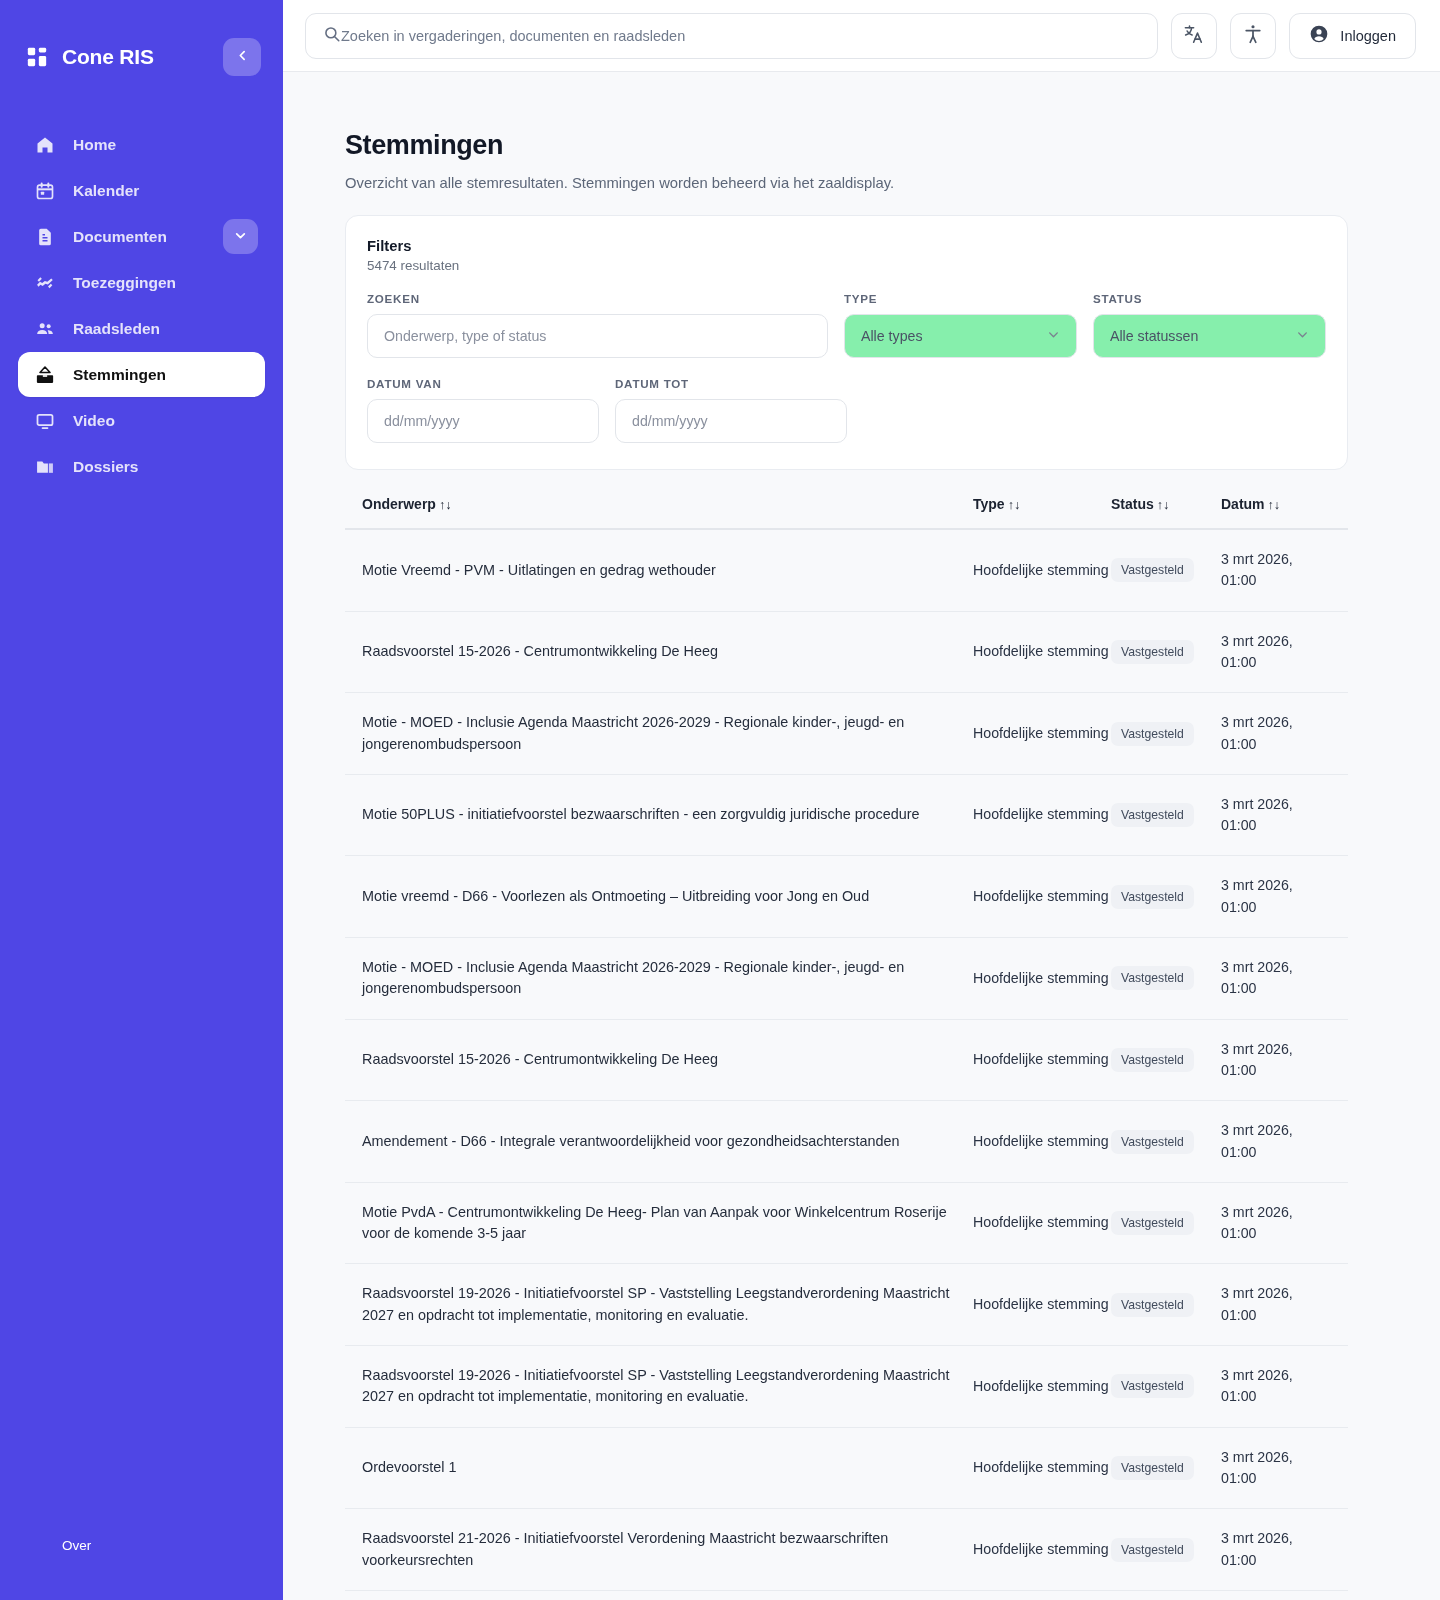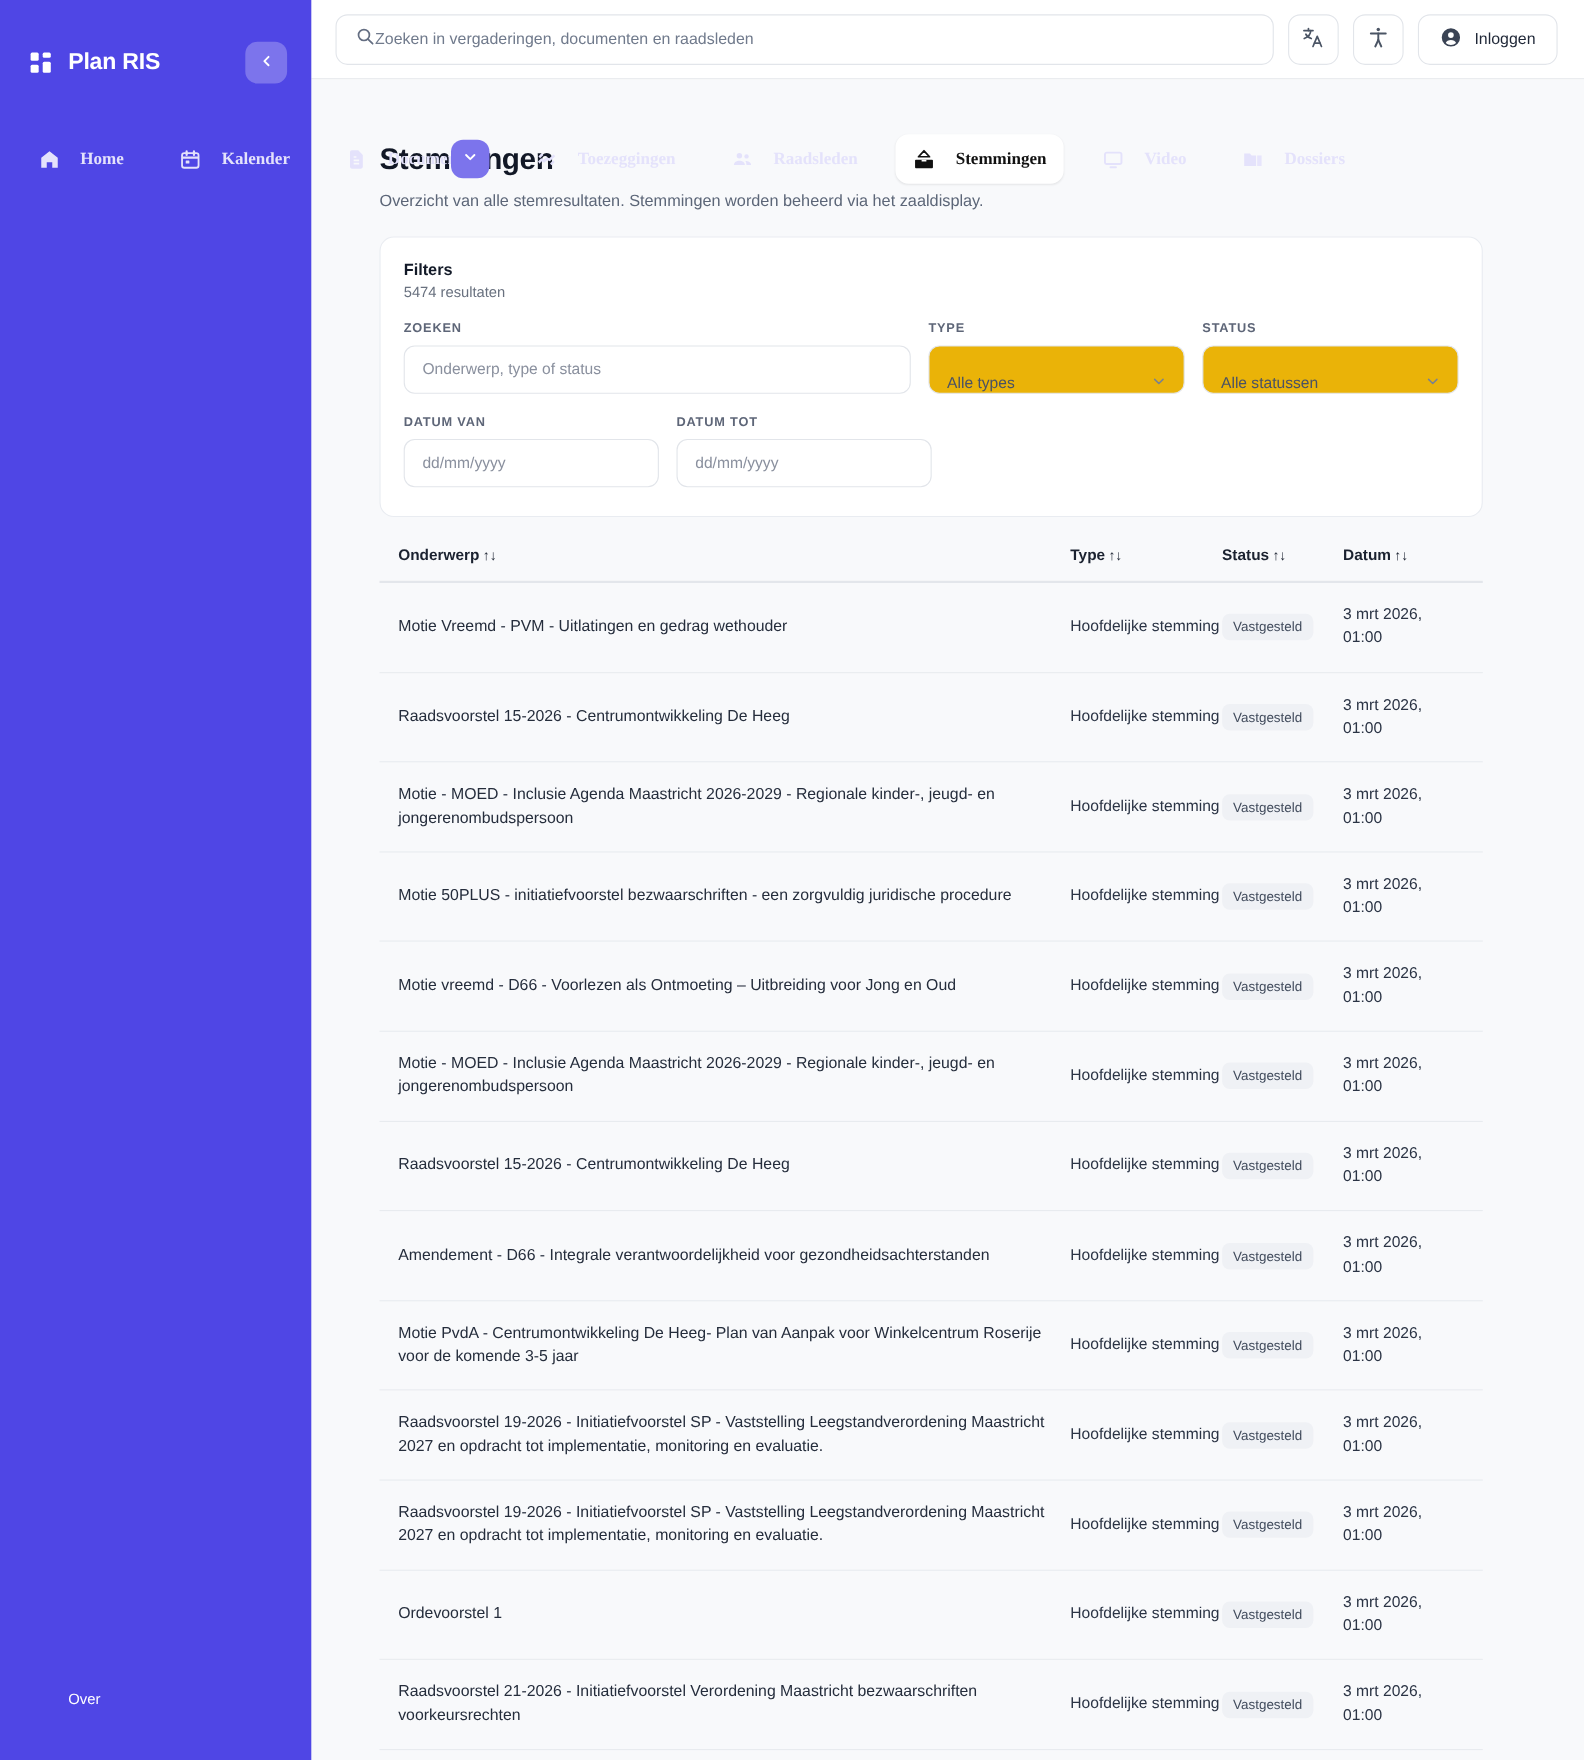--- a/index.html
+++ b/index.html
@@ -61,23 +61,22 @@
     color: #ffffff;
     cursor: pointer;
     border: none;
   }
   .collapse-btn svg { width: 13px; height: 13px; }
 
   .nav {
     margin-top: 42px;
     padding: 0 18px;
     display: flex;
-    flex-direction: row;
-    gap: 18px;
-    font-family: Liberation Serif, serif;
+    flex-direction: column;
+    gap: 1px;
   }
   .nav-item {
     display: flex;
     align-items: center;
     gap: 18px;
     height: 45px;
     padding: 0 16px;
     border-radius: 12px;
     color: #E4E2FB;
     font-size: 15.5px;
@@ -261,26 +260,26 @@
     color: #2A3344;
     outline: none;
   }
   .fi::placeholder { color: #8A909E; }
 
   .fselect {
     width: 100%;
     height: 44px;
     border: 1px solid #E2E5EA;
     border-radius: 10px;
-    background: #eab308;
+    background: #86efac;
     padding: 0 16px;
     font-size: 14.2px;
     color: #4A5265;
     display: flex;
-    align-items: flex-end;
+    align-items: center;
     justify-content: space-between;
     cursor: pointer;
   }
   .fselect svg { width: 13px; height: 13px; color: #7A828F; }
 
   
   .table { margin-top: 26px; width: 100%; }
   .thead {
     display: flex;
     align-items: center;
@@ -344,21 +343,21 @@
     <div class="sidebar-header">
       <div class="brand">
         <span class="brand-icon">
           <svg viewBox="0 0 24 24" fill="currentColor" aria-hidden="true">
             <rect x="2" y="2" width="8" height="8" rx="1.5"></rect>
             <rect x="14" y="2" width="8" height="5" rx="1.5"></rect>
             <rect x="2" y="14" width="8" height="8" rx="1.5"></rect>
             <rect x="14" y="11" width="8" height="11" rx="1.5"></rect>
           </svg>
         </span>
-        <span class="brand-name">Plan RIS</span>
+        <span class="brand-name">Cone RIS</span>
       </div>
       <button class="collapse-btn">
         <span>
           <svg viewBox="0 0 24 24" fill="none" stroke="currentColor" stroke-width="3.2" stroke-linecap="round" stroke-linejoin="round">
               <polyline points="15 5 8 12 15 19"></polyline>
             </svg>
         </span>
       </button>
     </div>
 

